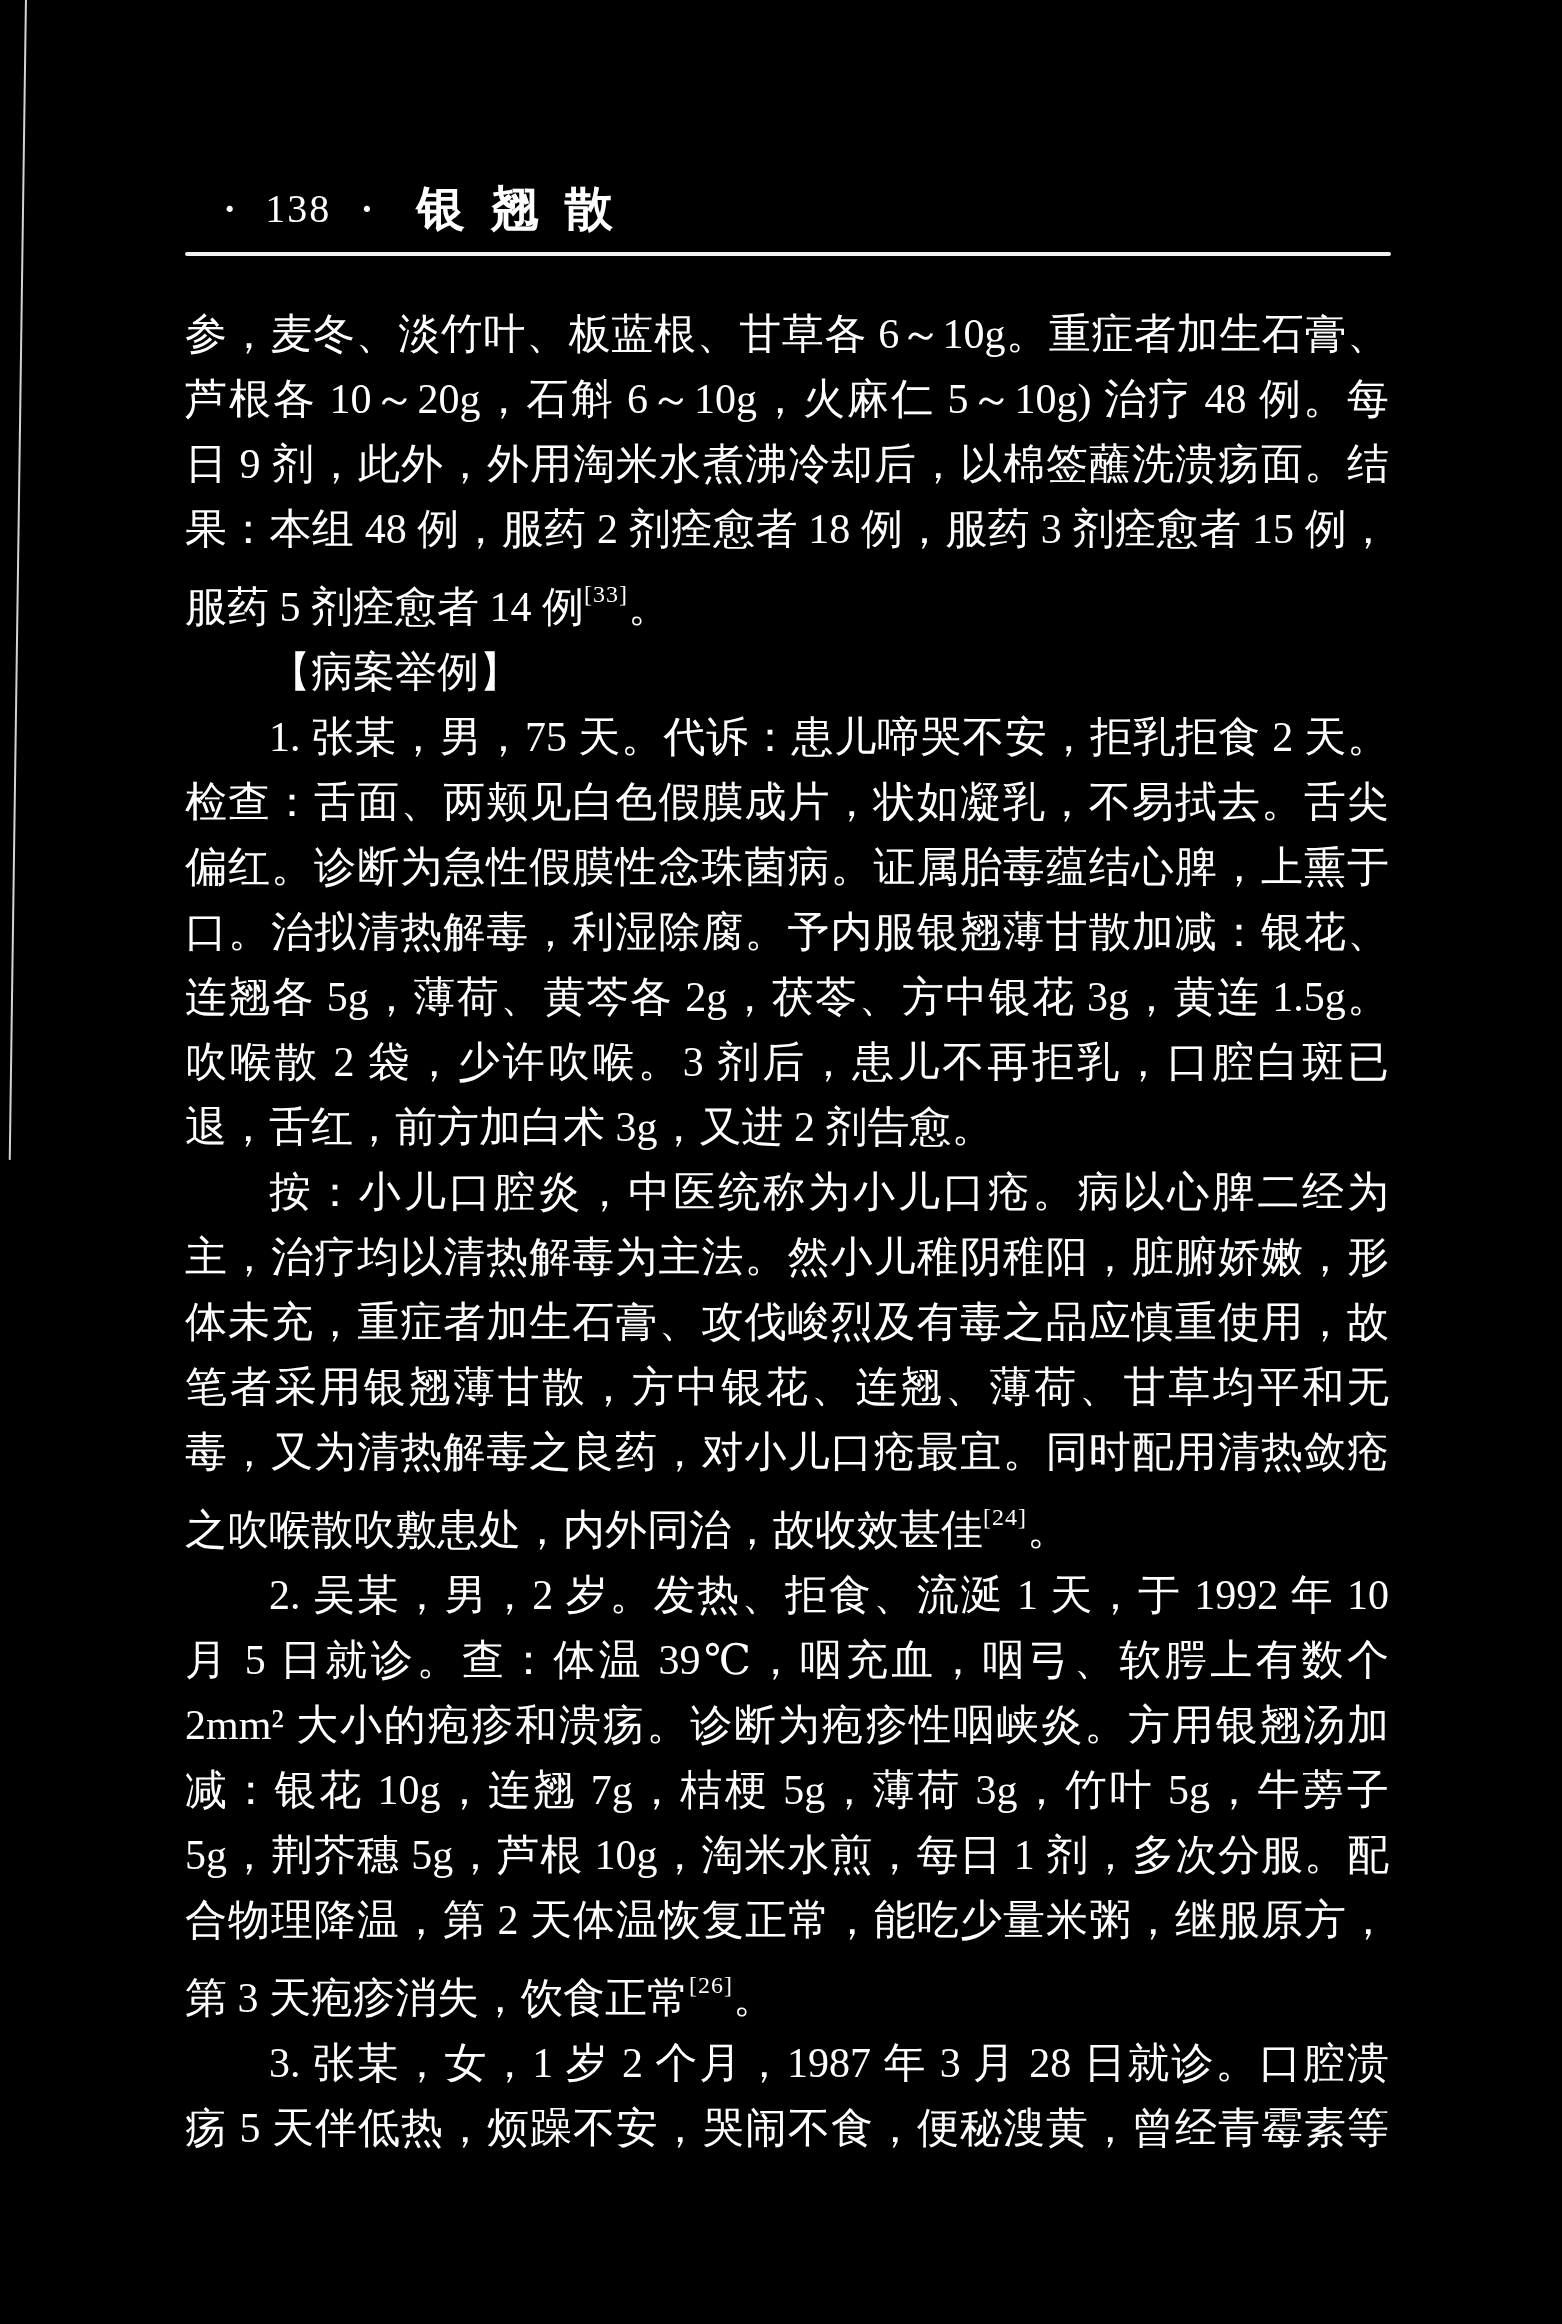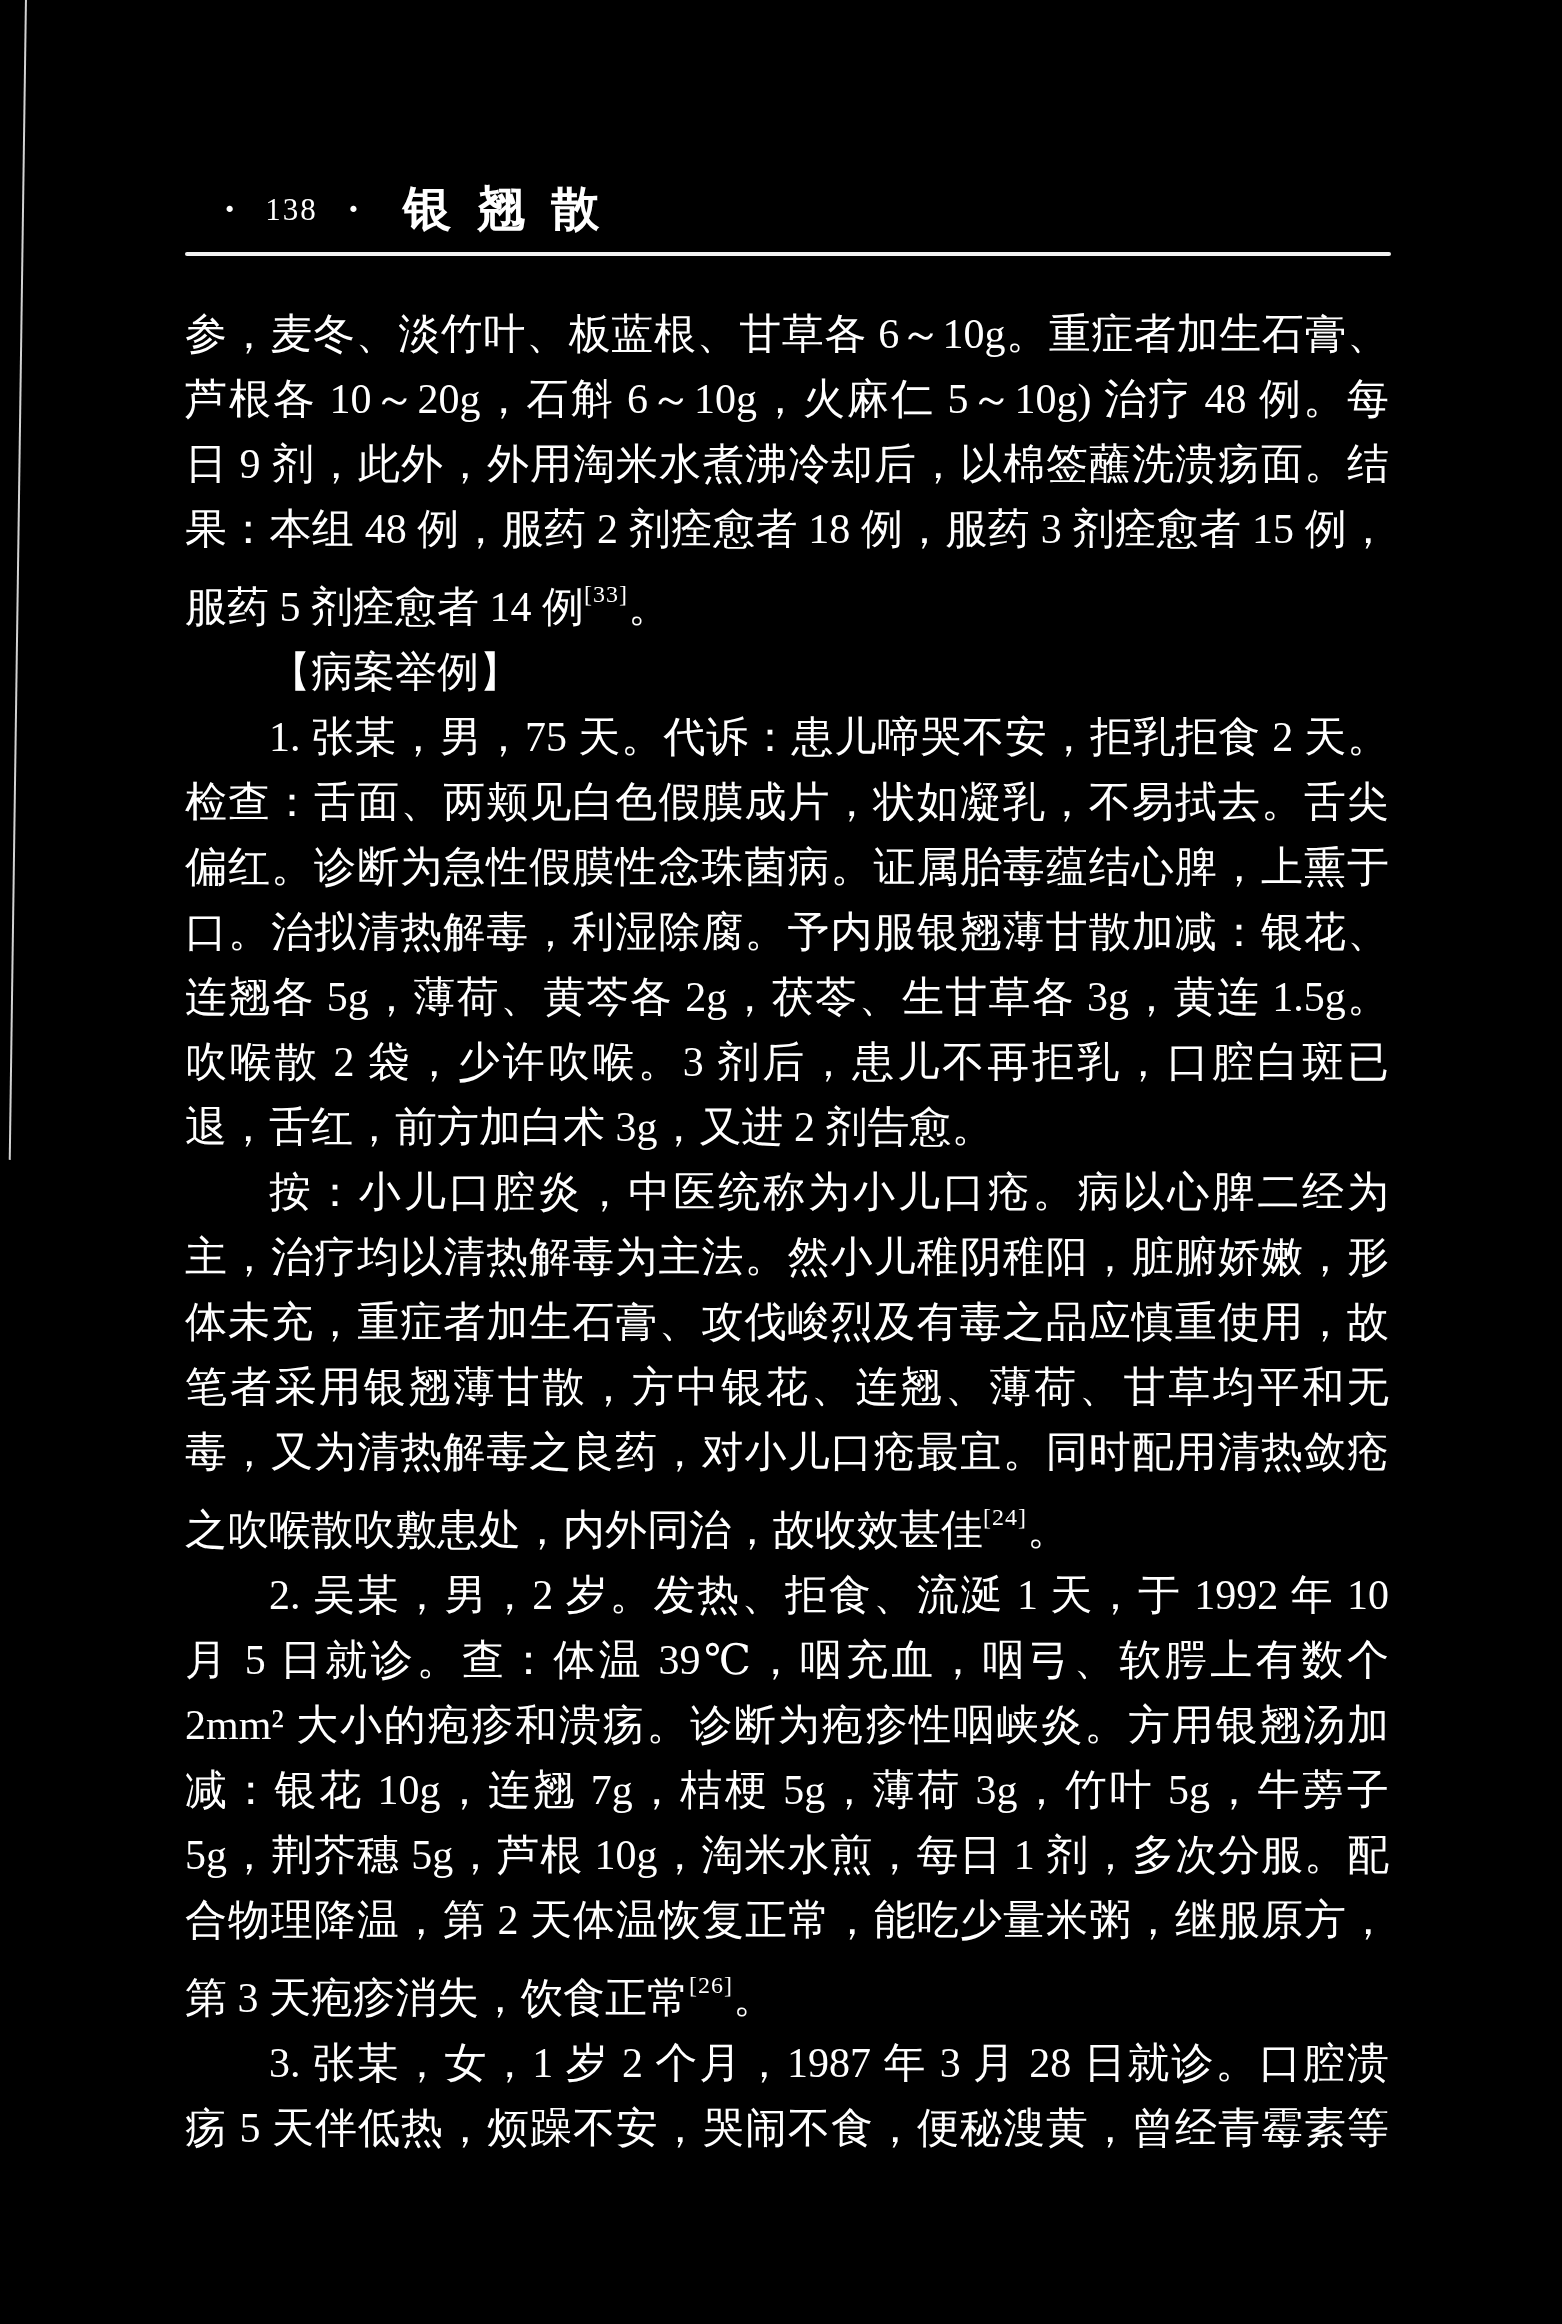--- a/index.html
+++ b/index.html
@@ -26,21 +26,21 @@
   .page-header {
     position: absolute;
     left: 221px; top: 183px;
     display: flex;
     align-items: center;
     gap: 27px;
     color: #ffffff;
     line-height: 1;
   }
   .page-header .dot   { font-size: 52px; }
-  .page-header .pagenum { font-size: 31px; letter-spacing: 2px; }
+  .page-header .pagenum { font-size: 40px; letter-spacing: 2px; }
   .page-header .title {
     font-size: 48px;
     font-weight: 700;
     letter-spacing: 26px;
     margin-left: 14px;
     white-space: nowrap;
     text-align: right;
   }
 
   .header-rule {
@@ -94,21 +94,21 @@
       <div class="line"><span>参，麦冬、淡竹叶、板蓝根、甘草各 6～10g。重症者加生石膏、</span></div>
       <div class="line"><span>芦根各 10～20g，石斛 6～10g，火麻仁 5～10g) 治疗 48 例。每</span></div>
       <div class="line"><span>日 9 剂，此外，外用淘米水煮沸冷却后，以棉签蘸洗溃疡面。结</span></div>
       <div class="line"><span>果：本组 48 例，服药 2 剂痊愈者 18 例，服药 3 剂痊愈者 15 例，</span></div>
       <div class="line short"><span>服药 5 剂痊愈者 14 例</span><sup class="supref">[33]</sup><span>。</span></div>
       <div class="line short indent"><span>【病案举例】</span></div>
       <div class="line indent"><span>1. 张某，男，75 天。代诉：患儿啼哭不安，拒乳拒食 2 天。</span></div>
       <div class="line"><span>检查：舌面、两颊见白色假膜成片，状如凝乳，不易拭去。舌尖</span></div>
       <div class="line"><span>偏红。诊断为急性假膜性念珠菌病。证属胎毒蕴结心脾，上熏于</span></div>
       <div class="line"><span>口。治拟清热解毒，利湿除腐。予内服银翘薄甘散加减：银花、</span></div>
-      <div class="line"><span>连翘各 5g，薄荷、黄芩各 2g，茯苓、生甘草各 3g，黄连 1.5g。</span></div>
+      <div class="line"><span>连翘各 5g，薄荷、黄芩各 2g，茯苓、方中银花 3g，黄连 1.5g。</span></div>
       <div class="line"><span>吹喉散 2 袋，少许吹喉。3 剂后，患儿不再拒乳，口腔白斑已</span></div>
       <div class="line short"><span>退，舌红，前方加白术 3g，又进 2 剂告愈。</span></div>
       <div class="line indent"><span>按：小儿口腔炎，中医统称为小儿口疮。病以心脾二经为</span></div>
       <div class="line"><span>主，治疗均以清热解毒为主法。然小儿稚阴稚阳，脏腑娇嫩，形</span></div>
       <div class="line"><span>体未充，重症者加生石膏、攻伐峻烈及有毒之品应慎重使用，故</span></div>
       <div class="line"><span>笔者采用银翘薄甘散，方中银花、连翘、薄荷、甘草均平和无</span></div>
       <div class="line"><span>毒，又为清热解毒之良药，对小儿口疮最宜。同时配用清热敛疮</span></div>
       <div class="line short"><span>之吹喉散吹敷患处，内外同治，故收效甚佳</span><sup class="supref">[24]</sup><span>。</span></div>
       <div class="line indent"><span>2. 吴某，男，2 岁。发热、拒食、流涎 1 天，于 1992 年 10</span></div>
       <div class="line"><span>月 5 日就诊。查：体温 39℃，咽充血，咽弓、软腭上有数个</span></div>

